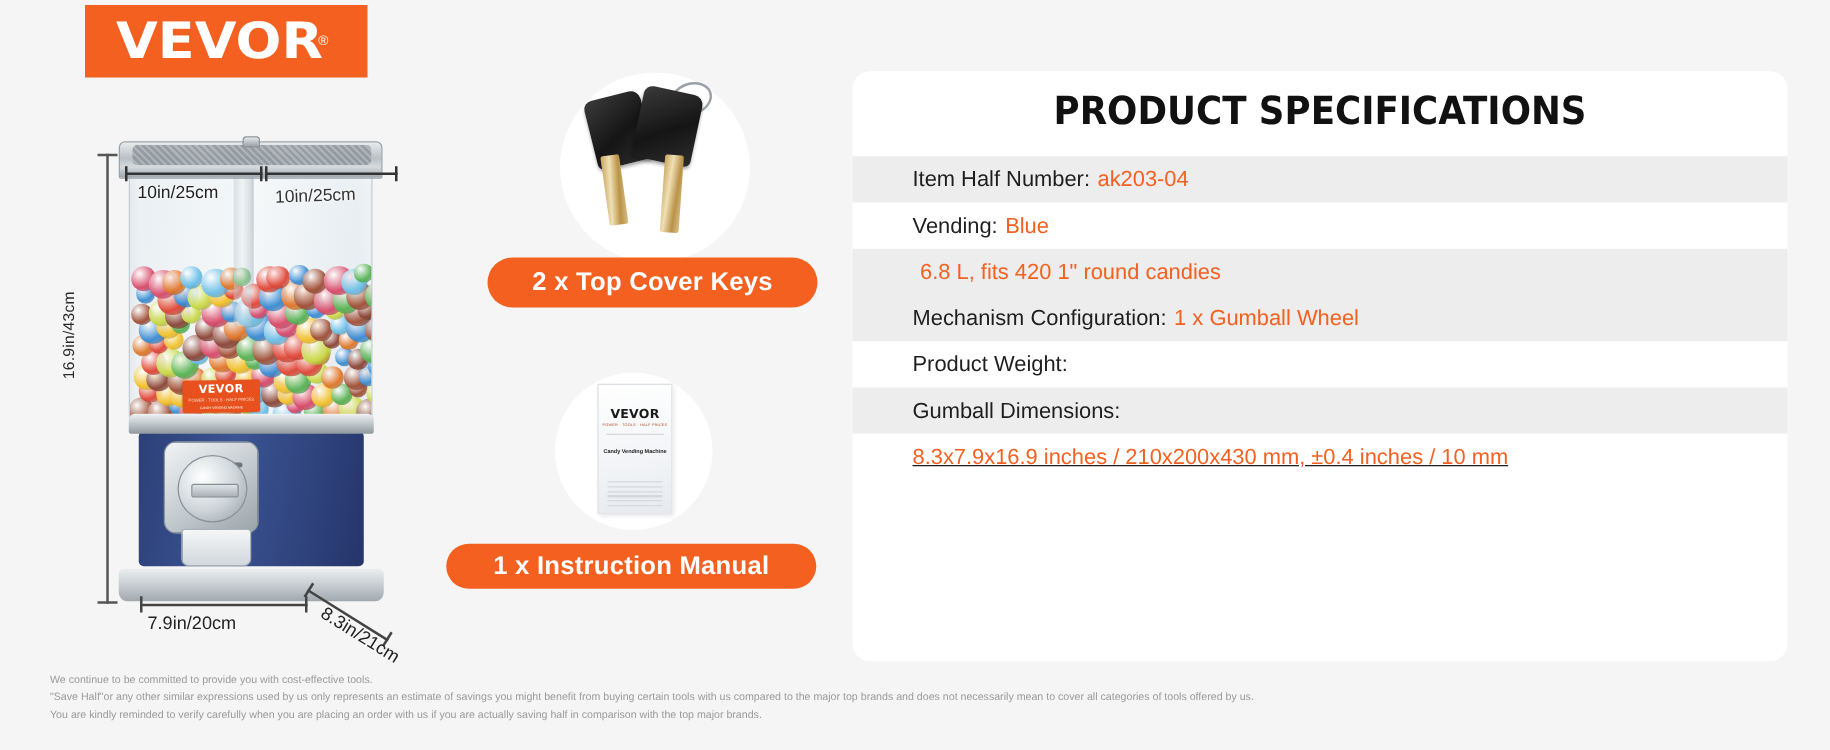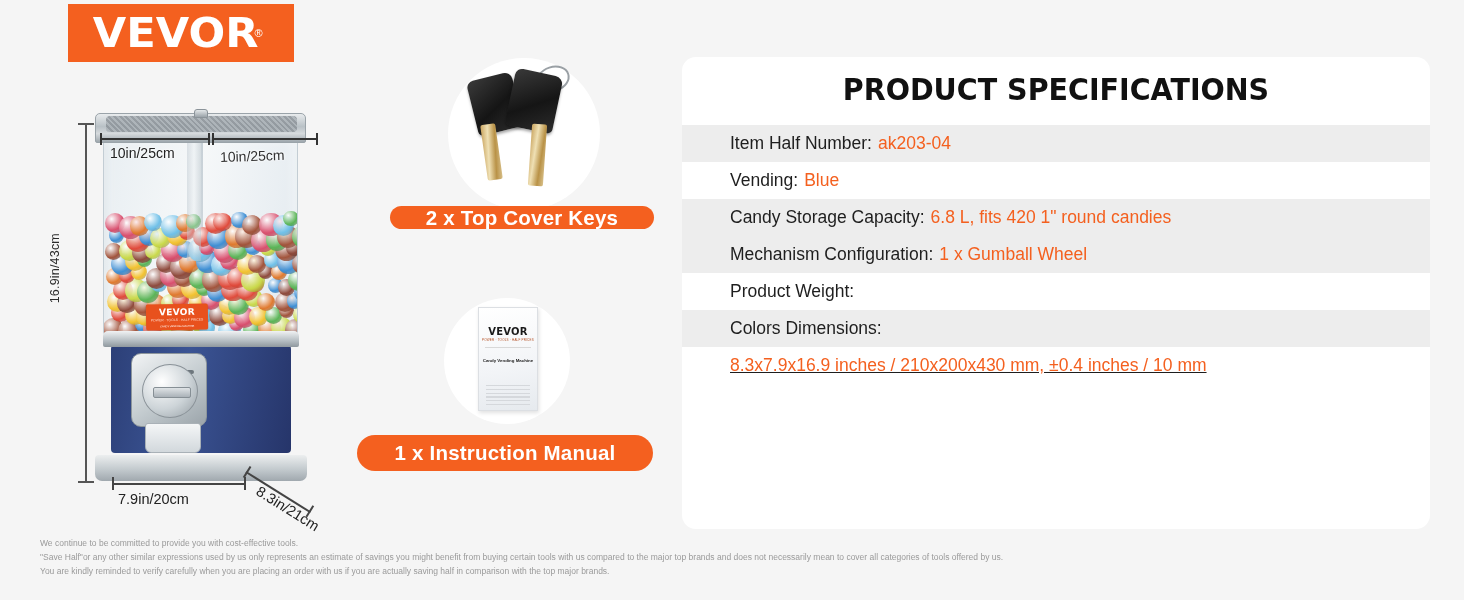--- a/index.html
+++ b/index.html
@@ -297,21 +297,21 @@
     color: #ffffff;
     border-radius: 22px;
     font-size: 20.5px;
     font-weight: bold;
     display: flex;
     align-items: center;
     justify-content: center;
     letter-spacing: .2px;
     white-space: nowrap;
   }
-  .pill-keys   { left: 390px; top: 206px; width: 264px; height: 23px; }
+  .pill-keys   { left: 390px; top: 206px; width: 264px; height: 40px; }
   .pill-manual { left: 357px; top: 435px; width: 296px; height: 36px; }
 
   
   .keys-circle { left: 448px; top: 58px; width: 152px; height: 152px; }
   .key-head {
     position: absolute;
     background: linear-gradient(150deg, #3a3a3a 0%, #151515 55%, #2d2d2d 100%);
     border-radius: 7px 8px 5px 5px;
     box-shadow: 0 2px 3px rgba(0,0,0,.35);
   }
@@ -621,32 +621,31 @@
   <div class="spec-rows" id="spec-rows">
       <div class="spec-row shaded">
         <span>Item Half Number:</span>
         <span class="spec-val">ak203-04</span>
       </div>
       <div class="spec-row">
         <span>Vending:</span>
         <span class="spec-val">Blue</span>
       </div>
       <div class="spec-row shaded">
-        <span>Candy Storage Capacity:</span>
         <span class="spec-val">6.8 L, fits 420 1" round candies</span>
       </div>
       <div class="spec-row shaded">
         <span>Mechanism Configuration:</span>
         <span class="spec-val">1 x Gumball Wheel</span>
       </div>
       <div class="spec-row">
         <span>Product Weight:</span>
       </div>
       <div class="spec-row shaded">
-        <span>Colors Dimensions:</span>
+        <span>Gumball Dimensions:</span>
       </div>
       <div class="spec-row value-only">
         <span class="spec-val">8.3x7.9x16.9 inches / 210x200x430 mm, ±0.4 inches / 10 mm</span>
       </div>
     </div>
 </div>
 
 <div class="footer">
   <p>We continue to be committed to provide you with cost-effective tools.</p>
   <p>"Save Half"or any other similar expressions used by us only represents an estimate of savings you might benefit from buying certain tools with us compared to the major top brands and does not necessarily mean to cover all categories of tools offered by us.</p>

